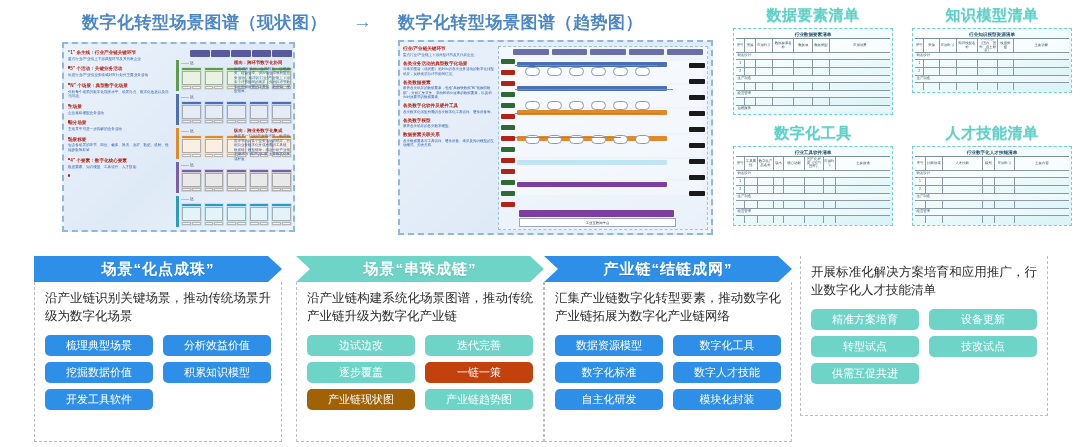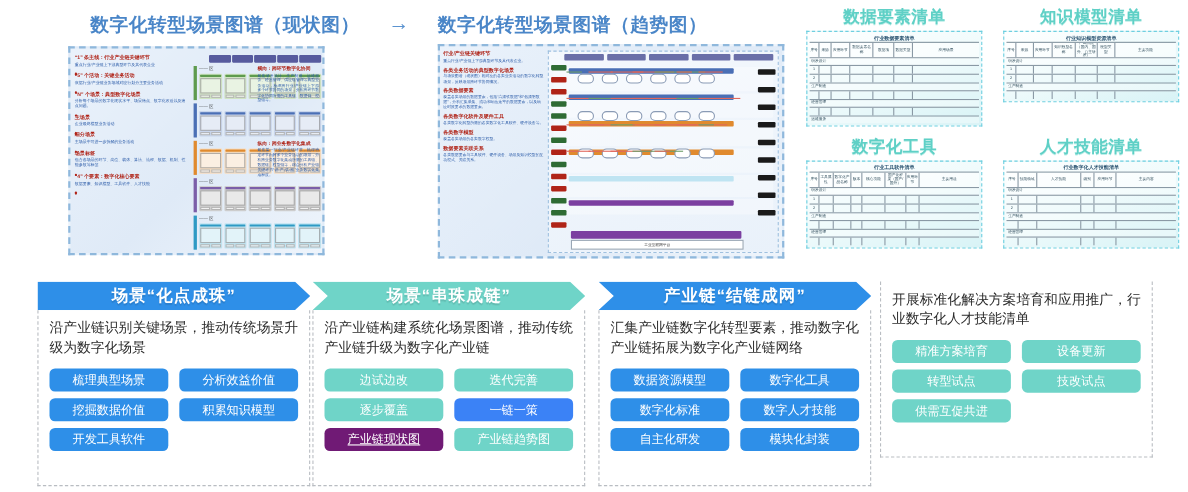--- a/index.html
+++ b/index.html
@@ -845,33 +845,33 @@
         <div class="pillar-desc">沿产业链识别关键场景，推动传统场景升级为数字化场景</div>
         <div class="pill-grid">
           <div class="pill" style="background: rgb(46, 143, 232);">梳理典型场景</div>
           <div class="pill" style="background: rgb(46, 143, 232);">分析效益价值</div>
           <div class="pill" style="background: rgb(46, 143, 232);">挖掘数据价值</div>
           <div class="pill" style="background: rgb(46, 143, 232);">积累知识模型</div>
           <div class="pill" style="background: rgb(46, 143, 232);">开发工具软件</div>
         </div>
       </div>
     </div>
-    <div class="pillar" style="left: 284px;">
+    <div class="pillar" style="left: 296px;">
       <div class="pillar-banner">
         <div class="banner-shape" style="background: rgb(111, 212, 200);"></div>
         <div class="banner-text">场景“串珠成链”</div>
       </div>
       <div class="pillar-body">
         <div class="pillar-desc">沿产业链构建系统化场景图谱，推动传统产业链升级为数字化产业链</div>
         <div class="pill-grid">
           <div class="pill" style="background: rgb(111, 212, 200);">边试边改</div>
           <div class="pill" style="background: rgb(111, 212, 200);">迭代完善</div>
           <div class="pill" style="background: rgb(111, 212, 200);">逐步覆盖</div>
-          <div class="pill" style="background: #3b82f6;">一链一策</div>
-          <div class="pill" style="background: #701a75; text-decoration: underline;">产业链现状图</div>
+          <div class="pill" style="background: #c2410c;">一链一策</div>
+          <div class="pill" style="background: #a16207;">产业链现状图</div>
           <div class="pill" style="background: rgb(111, 212, 200);">产业链趋势图</div>
         </div>
       </div>
     </div>
     <div class="pillar" style="left: 544px;">
       <div class="pillar-banner">
         <div class="banner-shape" style="background: rgb(46, 143, 232);"></div>
         <div class="banner-text">产业链“结链成网”</div>
       </div>
       <div class="pillar-body">

